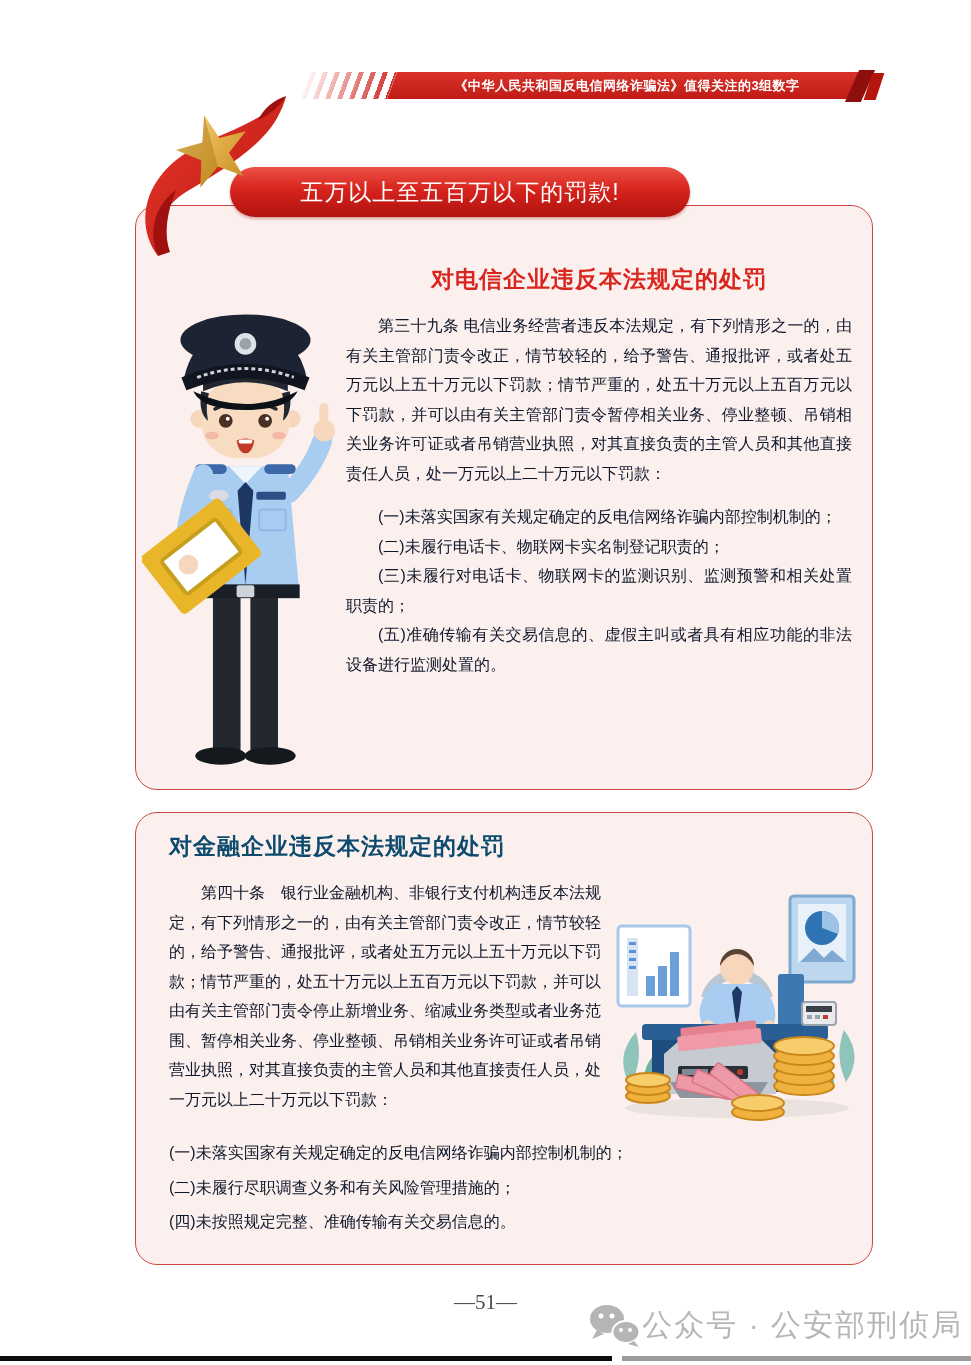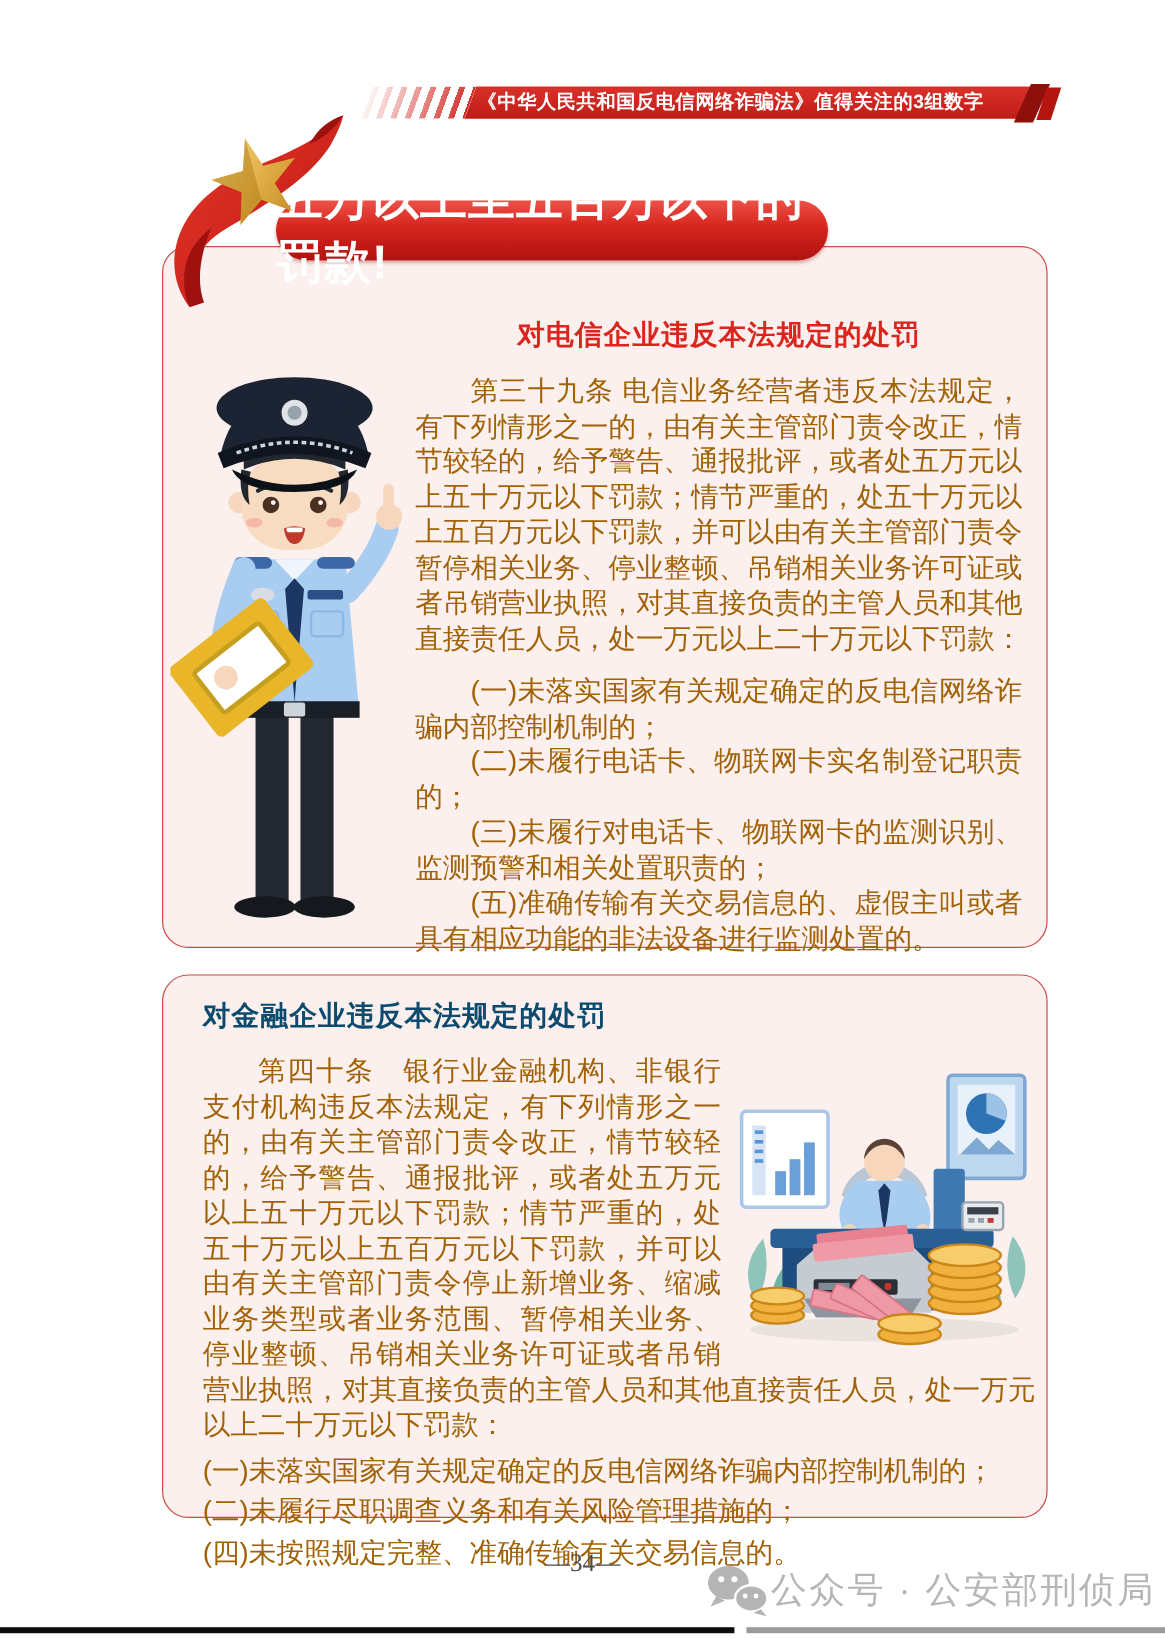--- a/index.html
+++ b/index.html
@@ -17,49 +17,49 @@
     mask-image:linear-gradient(90deg,rgba(0,0,0,0.05),rgba(0,0,0,0.95));
   }
   .banner-bar{
     position:absolute;left:392px;top:72px;width:470px;height:27px;
     transform:skewX(-20deg);
     background:linear-gradient(180deg,#d9322b,#c01b16);
   }
   .banner-fold1{position:absolute;left:852px;top:70px;width:16px;height:32px;transform:skewX(-24deg);background:#8e0f0c;}
   .banner-fold2{position:absolute;left:868px;top:73px;width:12px;height:27px;transform:skewX(-18deg);background:#b5150f;}
   .banner-text{
-    position:absolute;left:398px;top:76px;width:458px;text-align:left;
-    color:#ffffff;font-size:16px;font-weight:bold;letter-spacing:0.5px;line-height:20px;
+    position:absolute;left:398px;top:76px;width:458px;text-align:center;
+    color:#ffffff;font-size:13px;font-weight:bold;letter-spacing:0.5px;line-height:20px;
   }
   
   .ribbon-star{position:absolute;left:118px;top:90px;width:200px;height:170px;z-index:5;}
   
   .badge{
     position:absolute;left:230px;top:167px;width:460px;height:50px;z-index:4;
     border-radius:26px;
     background:linear-gradient(180deg,#ec5148 0%,#d6241c 45%,#b01210 100%);
     box-shadow:0 2px 3px rgba(150,20,15,0.35);
     display:flex;align-items:center;justify-content:center;
   }
-  .badge span{color:#ffffff;font-size:39px;font-weight:bold;letter-spacing:1px;}
+  .badge span{color:#ffffff;font-size:23px;font-weight:normal;letter-spacing:1px;}
   
   .card{
     position:absolute;left:135px;width:738px;
     background:#fbf0ee;border:1.5px solid #cc4a45;border-radius:22px;
     box-sizing:border-box;
   }
   .card1{top:205px;height:585px;z-index:2;}
   .card2{top:812px;height:453px;}
   .card1-col{position:absolute;left:210px;top:58px;width:506px;}
   .card1-col h2{
     margin:0 0 16px 0;text-align:center;
     color:#d9251d;font-size:23px;font-weight:bold;letter-spacing:1px;
   }
   .para{
-    margin:0;color:#a16207;font-size:23px;line-height:29.5px;
+    margin:0;color:#0f172a;font-size:16px;line-height:29.5px;
     text-align:justify;
   }
   .indent{text-indent:2em;}
   .card1-col .lead{margin-bottom:14px;}
   .police-illu{position:absolute;left:6px;top:92px;width:202px;height:488px;}
   
   .card2-content{position:absolute;left:33px;top:18px;width:694px;}
   .card2-content h2{
     margin:0 0 16px 0;text-align:left;
     color:#0c4a6e;font-size:23px;font-weight:bold;letter-spacing:1px;
@@ -273,21 +273,21 @@
       <p class="para indent">第四十条　银行业金融机构、非银行支付机构违反本法规定，有下列情形之一的，由有关主管部门责令改正，情节较轻的，给予警告、通报批评，或者处五万元以上五十万元以下罚款；情节严重的，处五十万元以上五百万元以下罚款，并可以由有关主管部门责令停止新增业务、缩减业务类型或者业务范围、暂停相关业务、停业整顿、吊销相关业务许可证或者吊销营业执照，对其直接负责的主管人员和其他直接责任人员，处一万元以上二十万元以下罚款：</p>
 
       <div class="fin-items">
         <p class="para">(一)未落实国家有关规定确定的反电信网络诈骗内部控制机制的；</p>
         <p class="para">(二)未履行尽职调查义务和有关风险管理措施的；</p>
         <p class="para">(四)未按照规定完整、准确传输有关交易信息的。</p>
       </div>
     </div>
   </section>
 
-  <div class="page-number">—34—</div>
+  <div class="page-number">—51—</div>
 
   <div class="watermark">
     <svg width="56" height="46" viewBox="0 0 56 46" aria-hidden="true">
       <ellipse cx="21" cy="17" rx="17" ry="14" fill="#b5b5b5"></ellipse>
       <path d="M11 28 l-5 9 l12 -5 Z" fill="#b5b5b5"></path>
       <circle cx="15" cy="14" r="2.5" fill="#ffffff"></circle>
       <circle cx="26" cy="14" r="2.5" fill="#ffffff"></circle>
       <ellipse cx="40" cy="30" rx="13.5" ry="11" fill="#b5b5b5" stroke="#ffffff" stroke-width="2"></ellipse>
       <path d="M48 39 l5 6 l-11 -3 Z" fill="#b5b5b5"></path>
       <circle cx="35" cy="28" r="2" fill="#ffffff"></circle>

